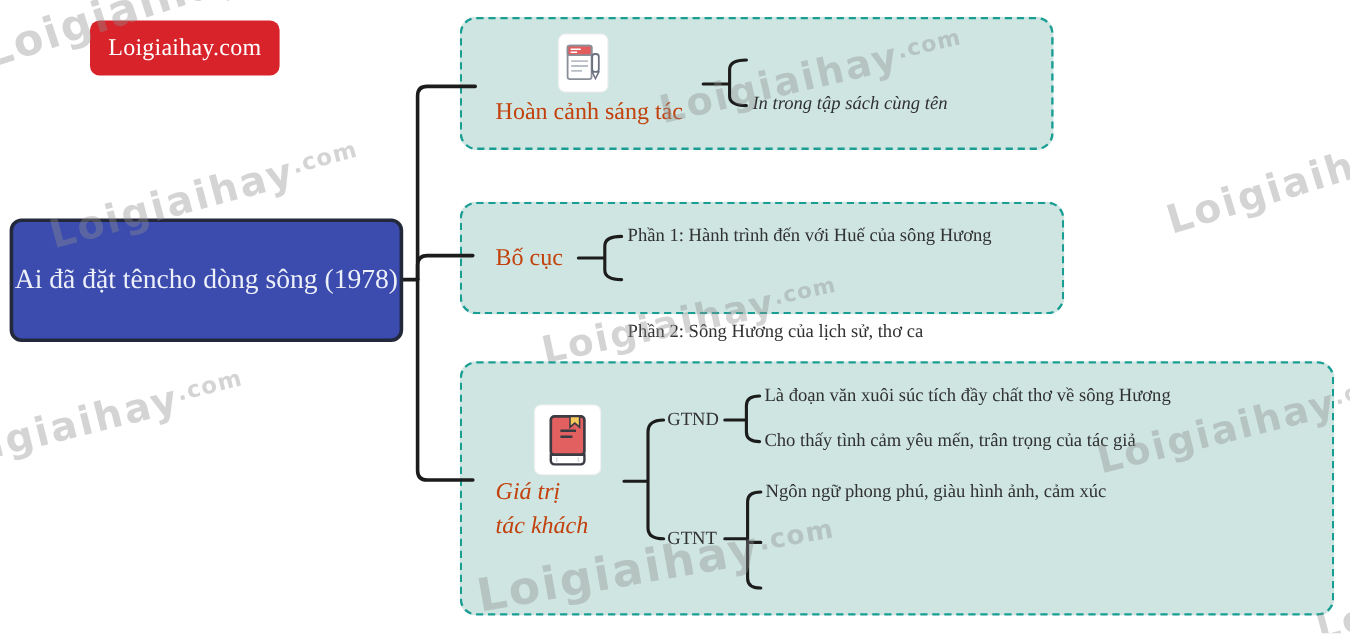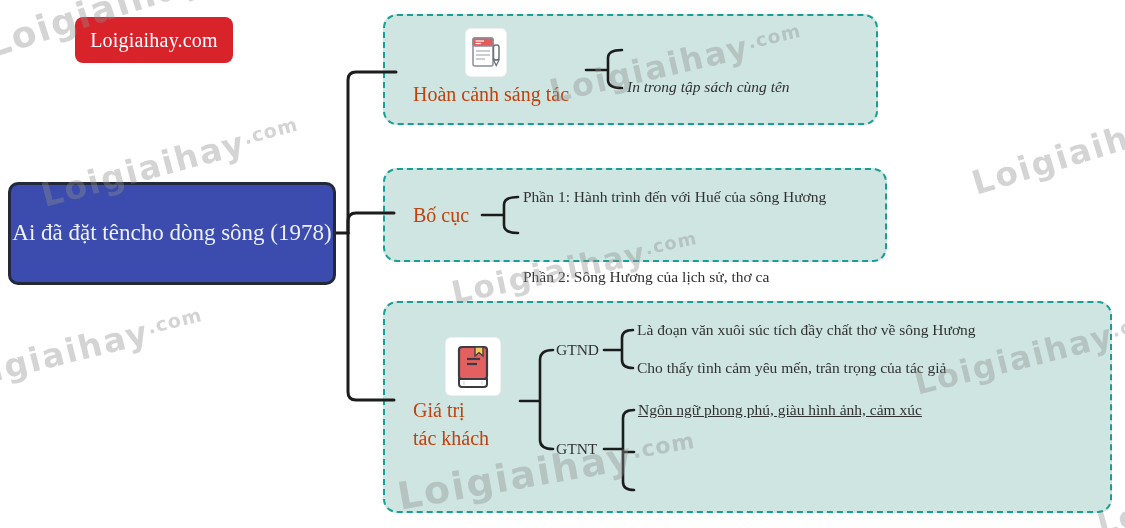--- a/index.html
+++ b/index.html
@@ -31,21 +31,21 @@
     box-sizing:border-box;background:var(--box-fill,#cee5e1);
     border:2px dashed var(--box-border,#1a9e94);border-radius:14px;z-index:1;
   }
   #box-1{left:383px;top:14px;width:495px;height:111px;}
   #box-2{left:383px;top:168px;width:504px;height:94px;}
   #box-3{left:383px;top:301px;width:729px;height:212px;}
 
   .branch-label{font-size:20px;color:#c2410c;z-index:3;}
   .node-item{font-size:15.5px;z-index:3;}
   .sub-label{font-size:15.5px;z-index:3;}
-  .multi-line{line-height:28px;z-index:3;}
+  .multi-line{line-height:28px;z-index:3;font-style:italic;}
 
   
   .icon-chip{background:#fff;border-radius:5px;box-shadow:0 0 0 1px #f0f0f0;z-index:3;
     display:flex;align-items:center;justify-content:center;}
   #icon-chip-1{left:466px;top:29px;width:40px;height:47px;}
   #icon-chip-3{left:446px;top:338px;width:54px;height:57px;}
 
   
   #wires{left:0;top:0;z-index:2;pointer-events:none;}
   #wires path{fill:none;stroke:var(--connector,#1c1c1c);stroke-linecap:round;stroke-linejoin:round;}
@@ -122,21 +122,21 @@
     </svg>
   </div>
   <div class="abs branch-label multi-line" style="left:413px;top:396px;">
     <div>Giá trị</div>
     <div>tác khách</div>
   </div>
   <div class="abs sub-label vcenter" style="left:556px;top:350px;">GTND</div>
   <div class="abs sub-label vcenter" style="left:556px;top:449px;">GTNT</div>
   <div class="abs node-item vcenter" style="left:637px;top:330px;">Là đoạn văn xuôi súc tích đầy chất thơ về sông Hương</div>
   <div class="abs node-item vcenter" style="left:637px;top:368px;">Cho thấy tình cảm yêu mến, trân trọng của tác giả</div>
-  <div class="abs node-item vcenter" style="left:638px;top:410px;text-decoration:underline;">Ngôn ngữ phong phú, giàu hình ảnh, cảm xúc</div>
+  <div class="abs node-item vcenter" style="left:638px;top:410px;">Ngôn ngữ phong phú, giàu hình ảnh, cảm xúc</div>
 
   <div class="abs watermark" style="left:-12px;top:46px;font-size:36px;transform:translateY(-50%) rotate(-18deg);"><span>Loigiaihay</span></div>
   <div class="abs watermark" style="left:42px;top:196px;font-size:33px;transform:translateY(-50%) rotate(-15deg);"><span>Loigiaihay</span><span class="dot">.com</span></div>
   <div class="abs watermark" style="left:550px;top:92px;font-size:32px;transform:translateY(-50%) rotate(-13deg);"><span>Loigiaihay</span><span class="dot">.com</span></div>
   <div class="abs watermark" style="left:973px;top:184px;font-size:33px;transform:translateY(-50%) rotate(-17deg);"><span>Loigiaihay</span></div>
   <div class="abs watermark" style="left:-55px;top:382px;font-size:33px;transform:translateY(-50%) rotate(-14deg);"><span>Loigiaihay</span><span class="dot">.com</span></div>
   <div class="abs watermark" style="left:452px;top:293px;font-size:31px;transform:translateY(-50%) rotate(-12deg);"><span>Loigiaihay</span><span class="dot">.com</span></div>
   <div class="abs watermark" style="left:398px;top:497px;font-size:38px;transform:translateY(-50%) rotate(-10deg);"><span>Loigiaihay</span><span class="dot">.com</span></div>
   <div class="abs watermark" style="left:915px;top:384px;font-size:32px;transform:translateY(-50%) rotate(-14deg);"><span>Loigiaihay</span><span class="dot">.com</span></div>
   <div class="abs watermark" style="left:1098px;top:525px;font-size:30px;transform:translateY(-50%) rotate(-15deg);"><span>Loigiaihay</span></div>

